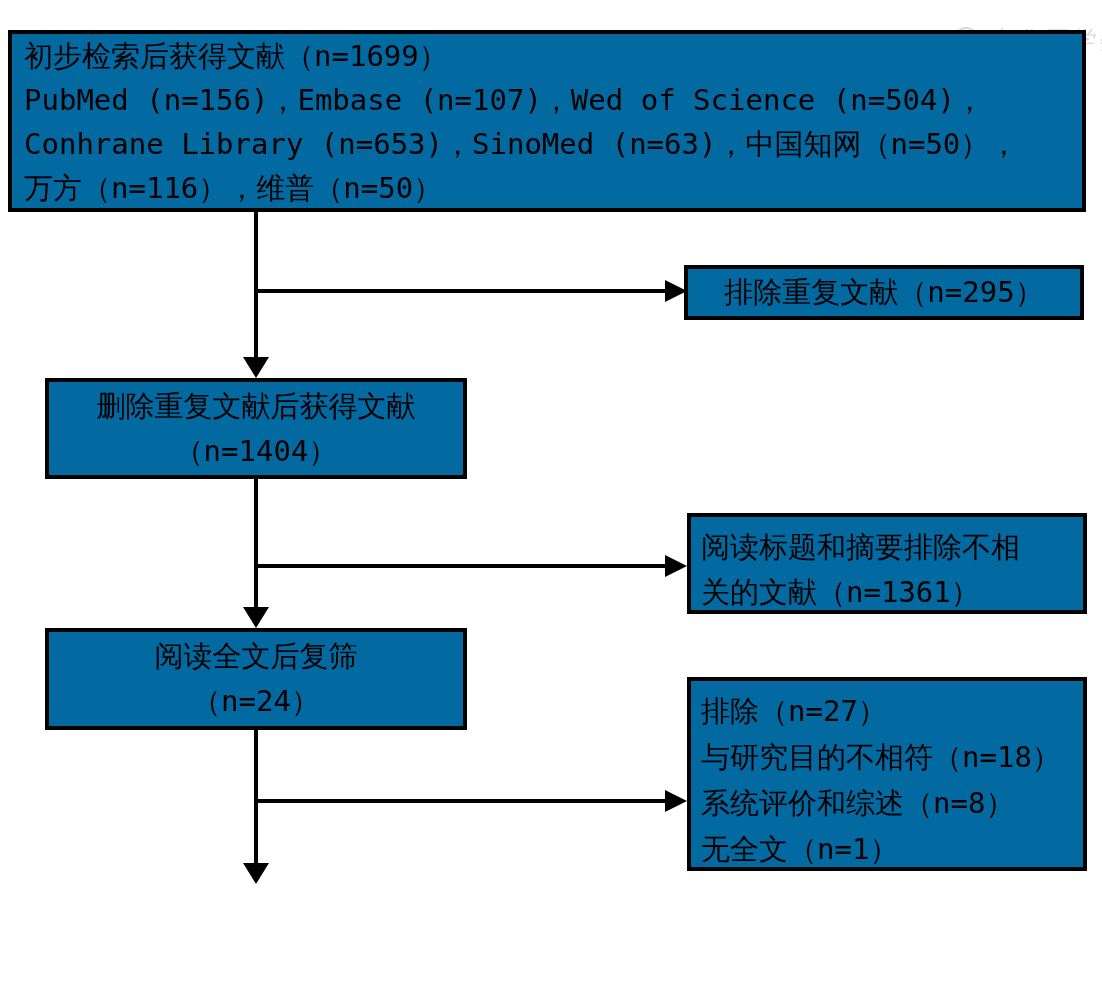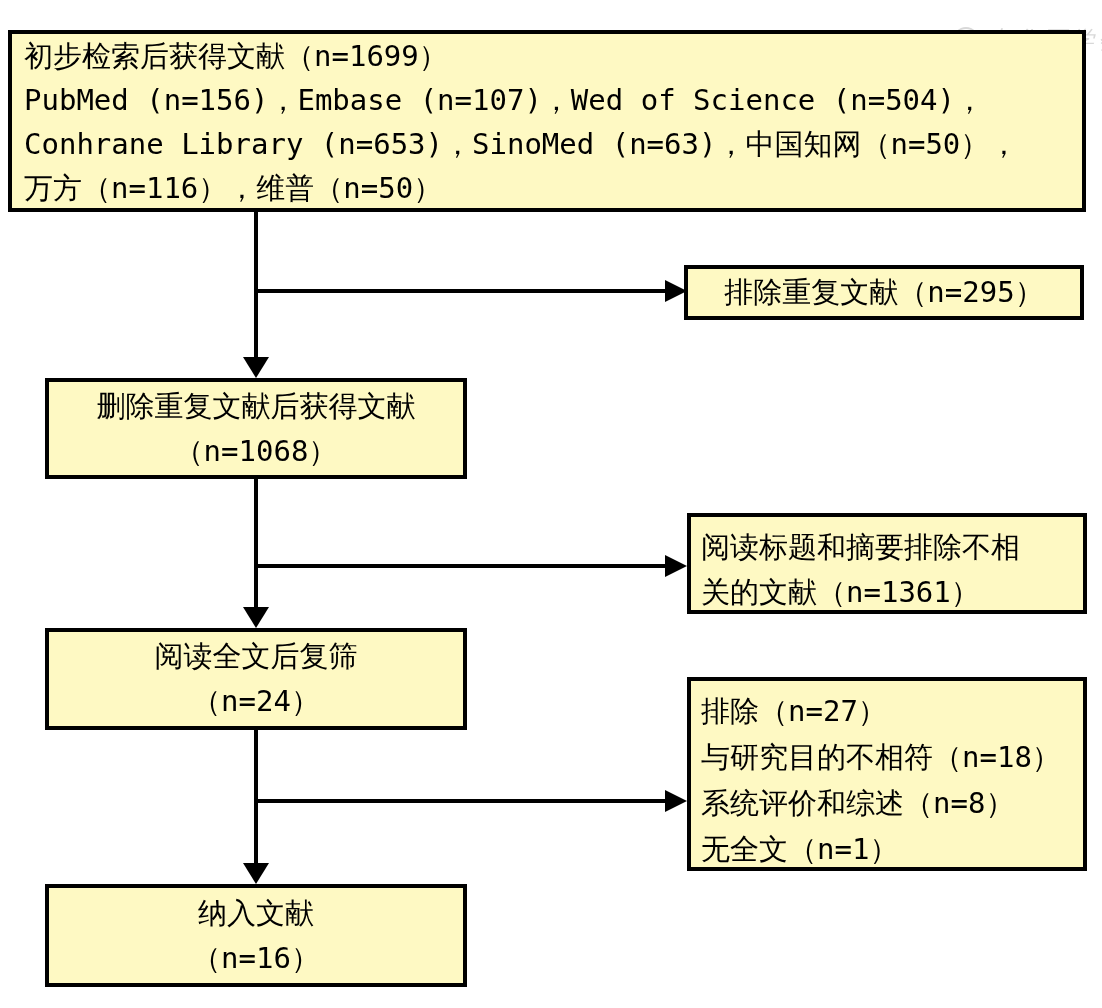--- a/index.html
+++ b/index.html
@@ -12,21 +12,21 @@
     width: 1102px;
     height: 1008px;
     background: #ffffff;
     font-family: "DejaVu Sans Mono", "Liberation Mono", monospace;
     color: #000000;
     overflow: hidden;
   }
   .box {
     position: absolute;
     border: 4px solid #000000;
-    background: #fef9c3;
+    background: #0369a1;
     box-sizing: border-box;
     display: flex;
     flex-direction: column;
     justify-content: center;
   }
   .txt {
     white-space: pre-line;
     font-size: 29px;
     line-height: 45px;
     color: #000000;
@@ -108,44 +108,40 @@
 Conhrane Library (n=653)，SinoMed (n=63)，中国知网（n=50），
 万方（n=116），维普（n=50）</div>
   </div>
 
   <div class="box" style="left:684px; top:265px; width:400px; height:55px;">
     <div class="txt center">排除重复文献（n=295）</div>
   </div>
 
   <div class="box" style="left:45px; top:378px; width:422px; height:101px;">
     <div class="txt center">删除重复文献后获得文献
-（n=1068）</div>
+（n=1404）</div>
   </div>
 
   <div class="box" style="left:687px; top:513px; width:400px; height:101px;">
     <div class="txt leftalign">阅读标题和摘要排除不相
 关的文献（n=1361）</div>
   </div>
 
   <div class="box" style="left:45px; top:628px; width:422px; height:102px;">
     <div class="txt center">阅读全文后复筛
 （n=24）</div>
   </div>
 
   <div class="box" style="left:687px; top:677px; width:400px; height:194px;">
     <div class="txt leftalign" style="line-height:46px;">排除（n=27）
 与研究目的不相符（n=18）
 系统评价和综述（n=8）
 无全文（n=1）</div>
   </div>
 
-  <div class="box" style="left:45px; top:884px; width:422px; height:103px;">
-    <div class="txt center">纳入文献
-（n=16）</div>
-  </div>
 
   <div class="vline" style="left:254px; top:212px; height:146px;"></div>
   <div class="arrow-down" style="left:243px; top:357px;"></div>
 
   <div class="hline" style="left:254px; top:289px; width:411px;"></div>
   <div class="arrow-right" style="left:665px; top:280px;"></div>
 
   <div class="vline" style="left:254px; top:479px; height:128px;"></div>
   <div class="arrow-down" style="left:243px; top:607px;"></div>
 

